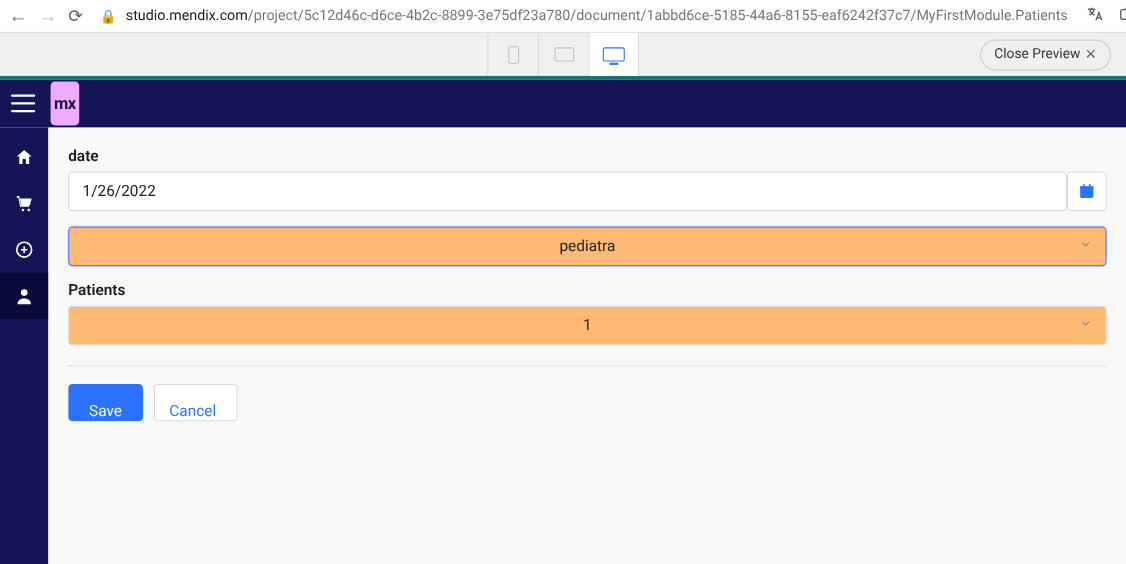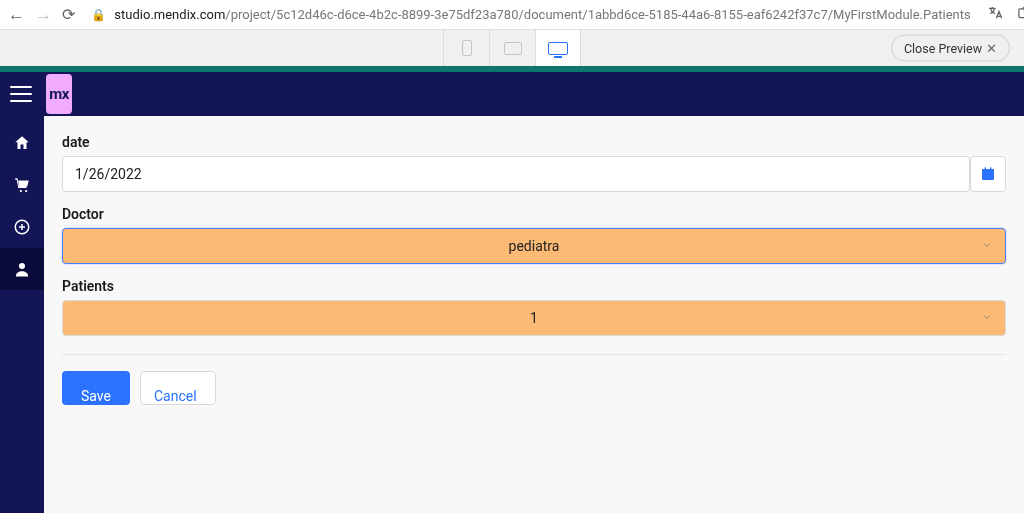--- a/index.html
+++ b/index.html
@@ -12,21 +12,21 @@
     .reload { font-size:16px; }
     .addr { flex:1; display:flex; align-items:center; gap:8px; padding:0 6px; }
     .lock { font-size:12px; color:#5f6368; }
     .url { font-size:13px; color:#202124; white-space:nowrap; overflow:hidden; }
     .url .domain { color:#202124; }
     .url .path { color:#777; }
     .right-icons { display:flex; align-items:center; gap:14px; padding-right:6px; }
     .ricon { color:#5f6368; font-size:15px; }
 
     
-    .preview-bar { height:42px; background:#f0f0f0; display:flex; align-items:center; position:relative; border-bottom:6px solid #0f766e; }
+    .preview-bar { height:42px; background:#f0f0f0; display:flex; align-items:center; position:relative; border-bottom:3px solid #0f766e; }
     .device-group { position:absolute; left:50%; transform:translateX(-50%); display:flex; align-items:center; height:100%; }
     .device-cell { width:46px; height:100%; display:flex; align-items:center; justify-content:center; border-left:1px solid #dcdcdc; }
     .device-cell:last-child { border-right:1px solid #dcdcdc; }
     .device-icon { width:18px; height:14px; border:1.5px solid #c4c4c4; border-radius:2px; position:relative; }
     .device-icon.phone { width:10px; height:16px; }
     .device-icon.tablet { width:18px; height:13px; }
     .device-icon.desktop { width:20px; height:13px; border-color:#2b72ff; position:relative; }
     .device-icon.desktop::after { content:""; position:absolute; bottom:-4px; left:50%; transform:translateX(-50%); width:8px; height:2px; border-bottom:2px solid #2b72ff; }
     .device-cell.active { background:#fff; }
     .close-preview { position:absolute; right:14px; top:50%; transform:translateY(-50%); background:#f0f0f0; border:1px solid #d0d0d0; border-radius:16px; padding:5px 12px; font-size:12.5px; color:#333; cursor:pointer; display:flex; align-items:center; gap:4px; }
@@ -156,21 +156,20 @@
               <rect x="3" y="5" width="18" height="16" rx="2"></rect>
               <rect x="3" y="5" width="18" height="4" fill="#2b72ff"></rect>
               <rect x="7" y="2" width="2" height="4" fill="#2b72ff"></rect>
               <rect x="15" y="2" width="2" height="4" fill="#2b72ff"></rect>
             </svg>
         </div>
       </div>
     </div>
 
     <div class="form-group">
-      <label class="label">Doctor</label>
       <div class="select focused">
         <span>pediatra</span>
         <span class="chev">
           <svg width="12" height="12" viewBox="0 0 24 24" fill="none" stroke="#888" stroke-width="2">
               <path d="M6 9l6 6 6-6"></path>
             </svg>
         </span>
       </div>
     </div>
 

